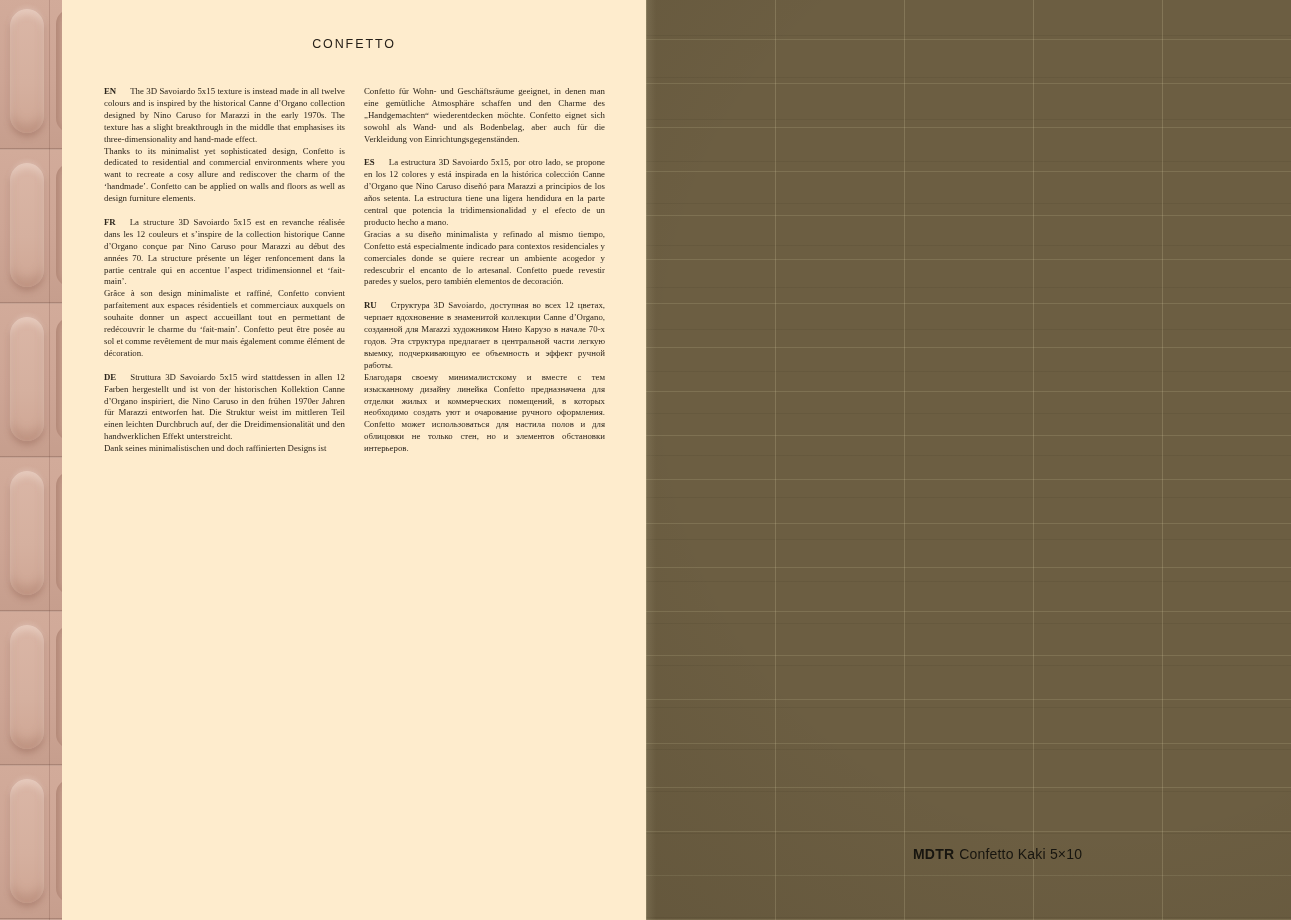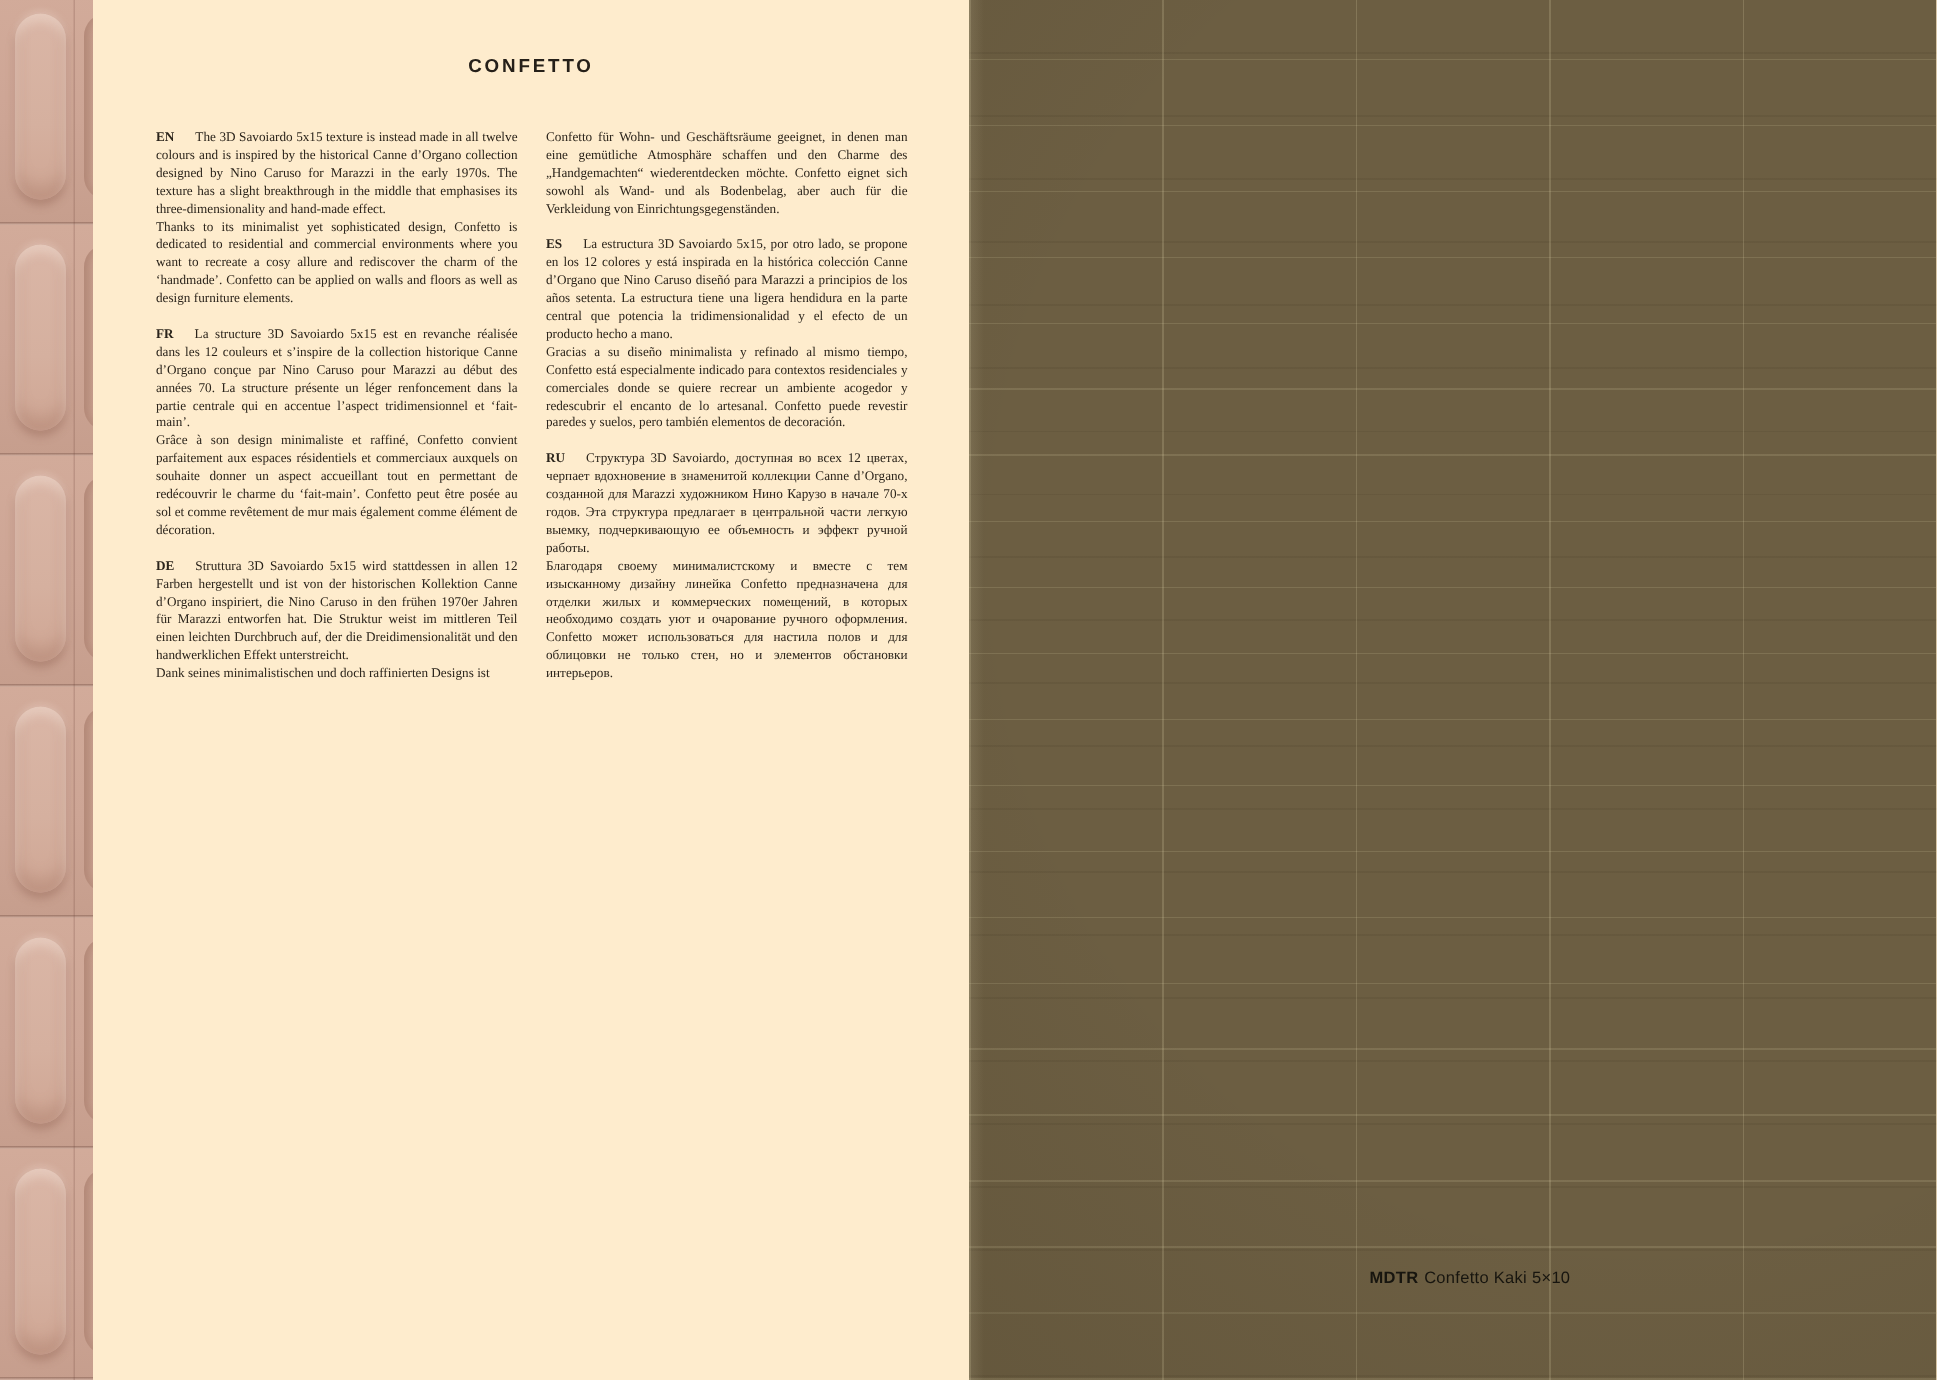--- a/index.html
+++ b/index.html
@@ -39,21 +39,21 @@
     box-shadow: inset 4px 0 6px rgba(140,92,76,.30);
   }
 
   
   .page {
     position:absolute; left:62px; top:0; width:584px; height:920px;
     background:#feeccd;
   }
   .page-title {
     position:absolute; top:37px; left:0; width:100%;
-    text-align:center; font-size:12.5px; font-weight:700;
+    text-align:center; font-size:12.5px; font-weight:400;
     letter-spacing:1.9px; color:#262019;
   }
   .columns {
     position:absolute; left:42px; top:86px; width:501px;
     display:flex; gap:19px;
   }
   .col { width:241px; }
   .col p {
     font-family:"Liberation Serif", serif;
     font-size:8.8px; line-height:11.9px; color:#2b241b;
@@ -70,21 +70,21 @@
     background-image:
       linear-gradient(90deg, rgba(255,246,214,.10) 0, rgba(255,246,214,0) 10px),
       radial-gradient(120% 90% at 70% 40%, rgba(0,0,0,0) 55%, rgba(28,22,8,.12) 100%),
       repeating-linear-gradient(90deg, rgba(216,205,163,.22) 0 1px, rgba(0,0,0,0) 1px 129px),
       repeating-linear-gradient(0deg, rgba(216,205,163,.17) 0 1px, rgba(0,0,0,0) 1px 44px),
       repeating-linear-gradient(0deg, rgba(34,26,10,.08) 2px 3px, rgba(0,0,0,0) 3px 44px);
     overflow:hidden;
   }
   .photo-caption {
     position:absolute; left:267px; top:846px;
-    font-size:11px; color:#17150f; letter-spacing:.2px; white-space:nowrap;
+    font-size:14px; color:#17150f; letter-spacing:.2px; white-space:nowrap;
   }
   .photo-caption .code { font-weight:700; }
   .photo-caption .label { margin-left:.35em; }
 </style>
 </head>
 <body>
 
 <div class="tile-strip">
   <div class="strip-tile" style="top:-4px">
       <div class="strip-pill"></div>

